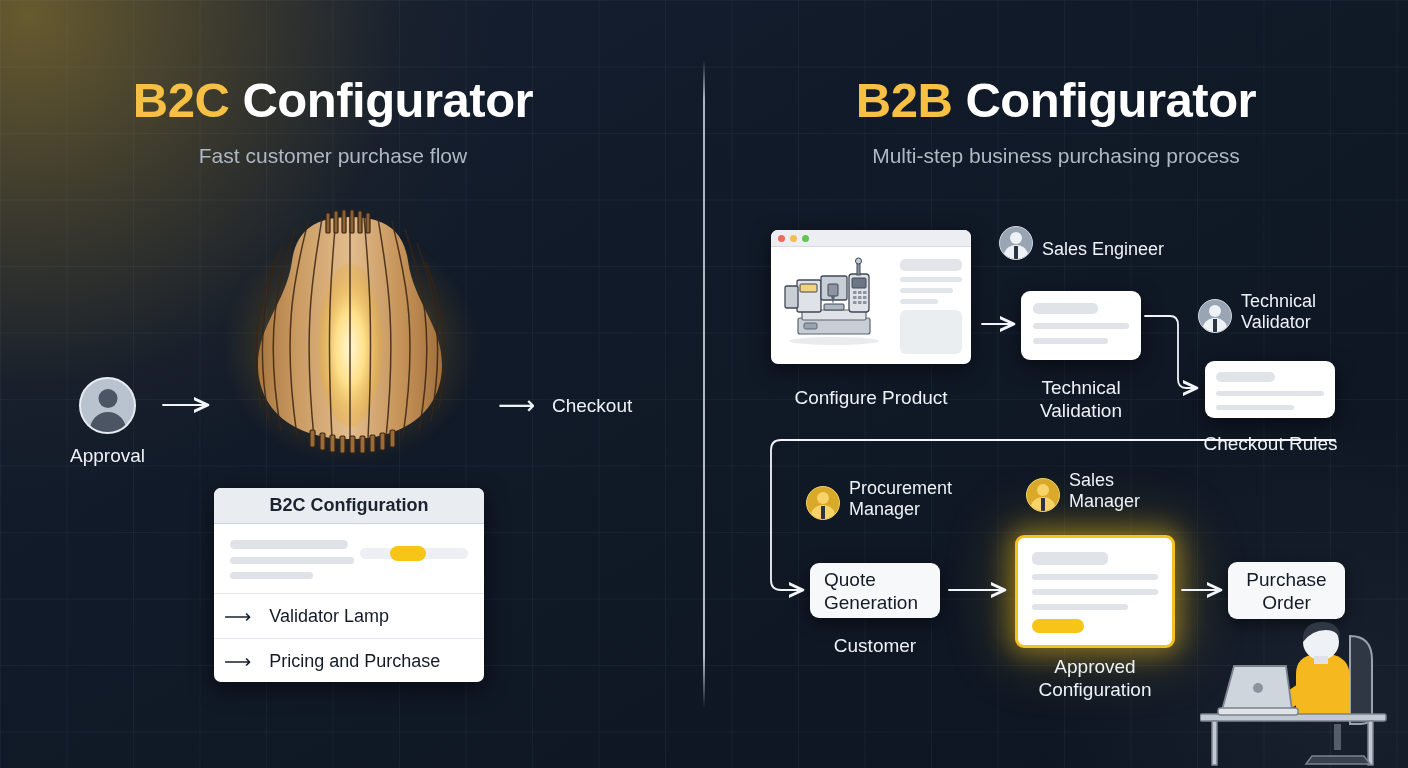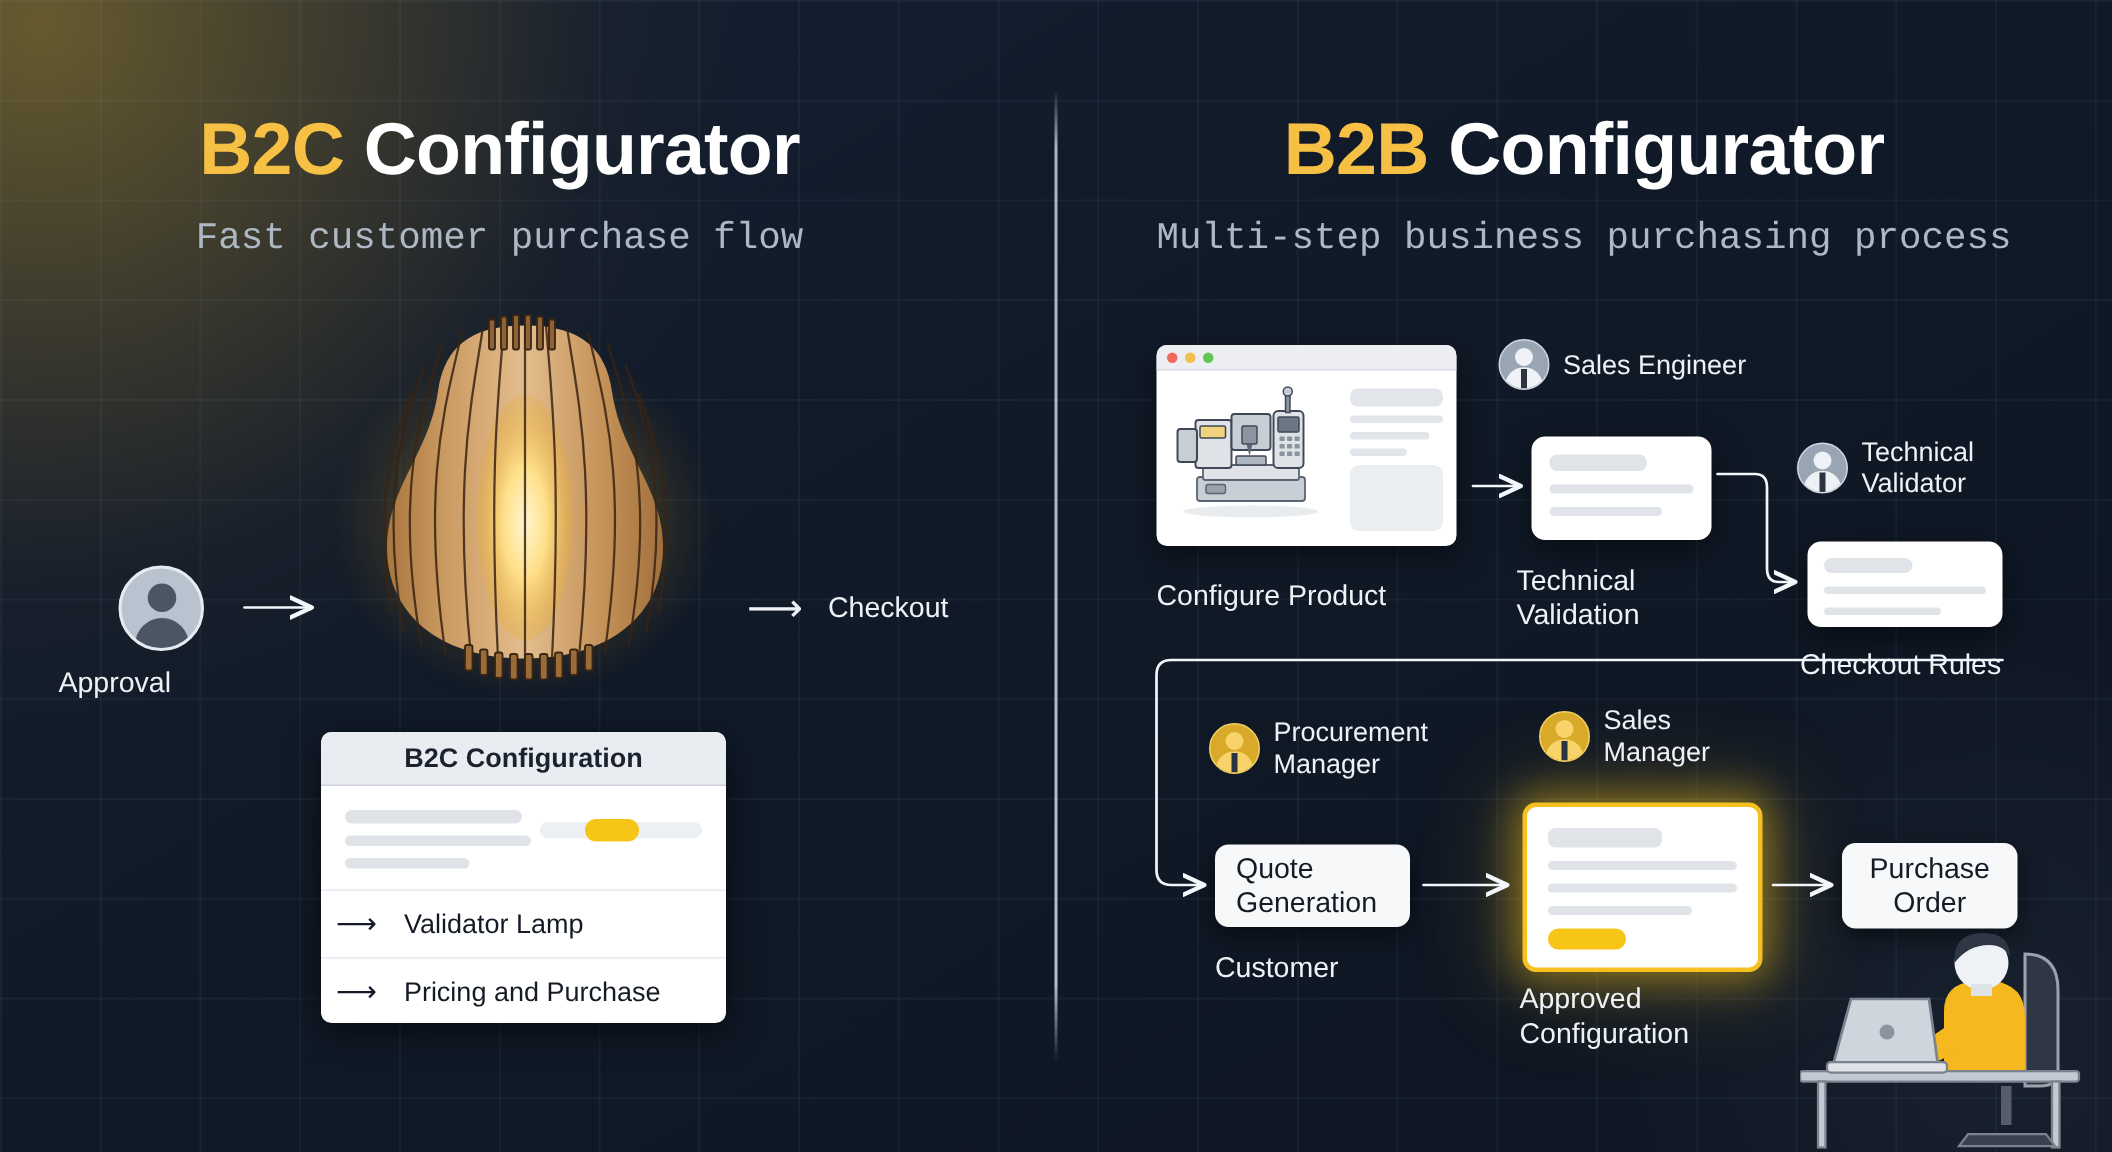--- a/index.html
+++ b/index.html
@@ -40,41 +40,40 @@
     text-align: center;
     font-size: 49px; font-weight: bold;
     letter-spacing: -0.5px;
     color: #ffffff;
     white-space: nowrap;
   }
   .title .accent { color: #f5c043; }
   .subtitle {
     position: absolute; left: 0; width: 100%;
     text-align: center;
-    font-size: 25px; color: #aeb7c4;
+    font-size: 21px; color: #aeb7c4;
     white-space: nowrap;
-    font-family: Liberation Mono, monospace;
   }
   #b2c-title { top: 72px; }
   #b2c-sub   { top: 144px; }
   #b2b-title { top: 72px; }
   #b2b-sub   { top: 144px; }
 
   
   #lamp-wrap { position: absolute; left: 236px; top: 205px; width: 228px; height: 255px; }
   #lamp-glow {
     position: absolute; left: -60px; top: -40px; width: 348px; height: 350px;
     background: radial-gradient(ellipse 46% 42% at 50% 52%, rgba(255,200,60,0.55) 0%, rgba(240,180,40,0.26) 38%, rgba(200,150,30,0.10) 62%, rgba(0,0,0,0) 80%);
     filter: blur(4px);
   }
   #lamp-svg { position: absolute; left: 0; top: 0; }
 
   
   .node-label {
-    position: absolute; 
+    position: absolute; text-align: center;
     color: #eef2f7; font-size: 19px; line-height: 23px;
     white-space: pre-line;
   }
   .small-label {
     position: absolute; color: #eef2f7; font-size: 18px; line-height: 21px;
     white-space: pre-line;
   }
 
   
   #customer-avatar {
@@ -162,21 +161,21 @@
   .box-node {
     position: absolute; background: #f7f8fa; border-radius: 9px;
     box-shadow: 0 5px 16px rgba(0,0,0,0.5);
     display: flex; align-items: center; justify-content: flex-start;
     color: #141b26; font-size: 19px; line-height: 23px; white-space: pre-line;
   }
   #box-quote { left: 810px; top: 563px; width: 130px; height: 55px; padding-left: 14px; }
   #box-po    { left: 1228px; top: 562px; width: 117px; height: 57px; justify-content: center; text-align: center; }
 
   
-  .role { position: absolute; display: flex; align-items: center; gap: 9px; }
+  .role { position: absolute; display: flex; align-items: flex-end; gap: 9px; }
   .role .av {
     position: relative; width: 34px; height: 34px; border-radius: 50%;
     flex: 0 0 34px; overflow: hidden;
   }
   .role.grey .av { background: #9aa5b4; border: 1.5px solid #cfd6e0; }
   .role.gold .av { background: #d9a92a; border: 1.5px solid #f0cf63; }
   .role .av .hd { position: absolute; left: 50%; top: 5px; transform: translateX(-50%); width: 12px; height: 12px; border-radius: 50%; }
   .role .av .bd { position: absolute; left: 50%; top: 18px; transform: translateX(-50%); width: 25px; height: 16px; border-radius: 12px 12px 0 0; }
   .role.grey .av .hd, .role.grey .av .bd { background: #eef1f5; }
   .role.gold .av .hd, .role.gold .av .bd { background: #f8d36a; }

